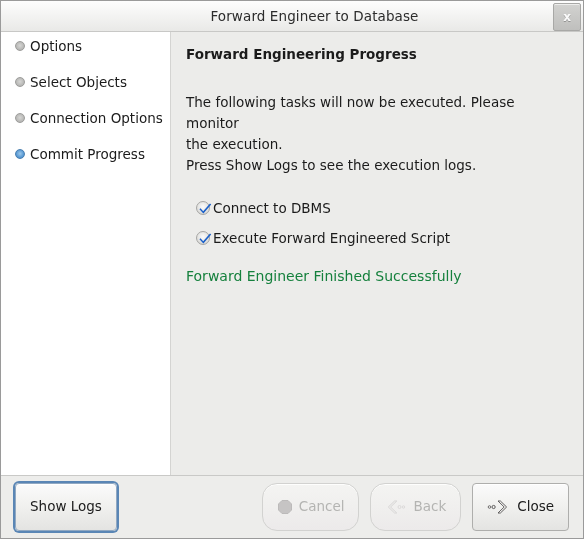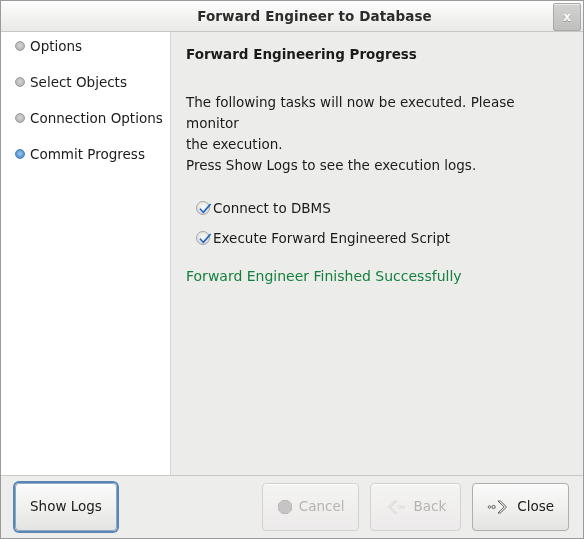--- a/index.html
+++ b/index.html
@@ -32,21 +32,21 @@
     height: 30px;
     flex: 0 0 30px;
     background: linear-gradient(to bottom, #fdfdfd 0%, #f4f4f3 45%, #e9e9e7 100%);
     border-bottom: 1px solid #c8c8c6;
     display: flex;
     align-items: center;
     justify-content: center;
   }
   .titlebar-title {
     font-size: 13.5px;
-    font-weight: bold;
+    font-weight: normal;
     color: #2c2c2c;
     letter-spacing: 0.1px;
     margin-left: 45px;
   }
   .close-box {
     position: absolute;
     top: 2px;
     right: 2px;
     width: 26px;
     height: 26px;
@@ -204,20 +204,21 @@
   }
   .btn.focused {
     box-shadow: 0 0 0 2px #5a86b5, inset 0 1px 0 rgba(255,255,255,0.85);
     border-color: #90a8c2;
   }
   .btn.disabled {
     color: #b4b4b2;
     border-color: #d2d2d0;
     background: linear-gradient(to bottom, #f4f4f2 0%, #eceaea 100%);
     cursor: default;
+    border-radius: 15px;
   }
   .btn .icon { display: flex; align-items: center; }
   .btn-label { line-height: 1; }
 </style>
 </head>
 <body>
 
 <div class="window">
 
   <div class="titlebar">

